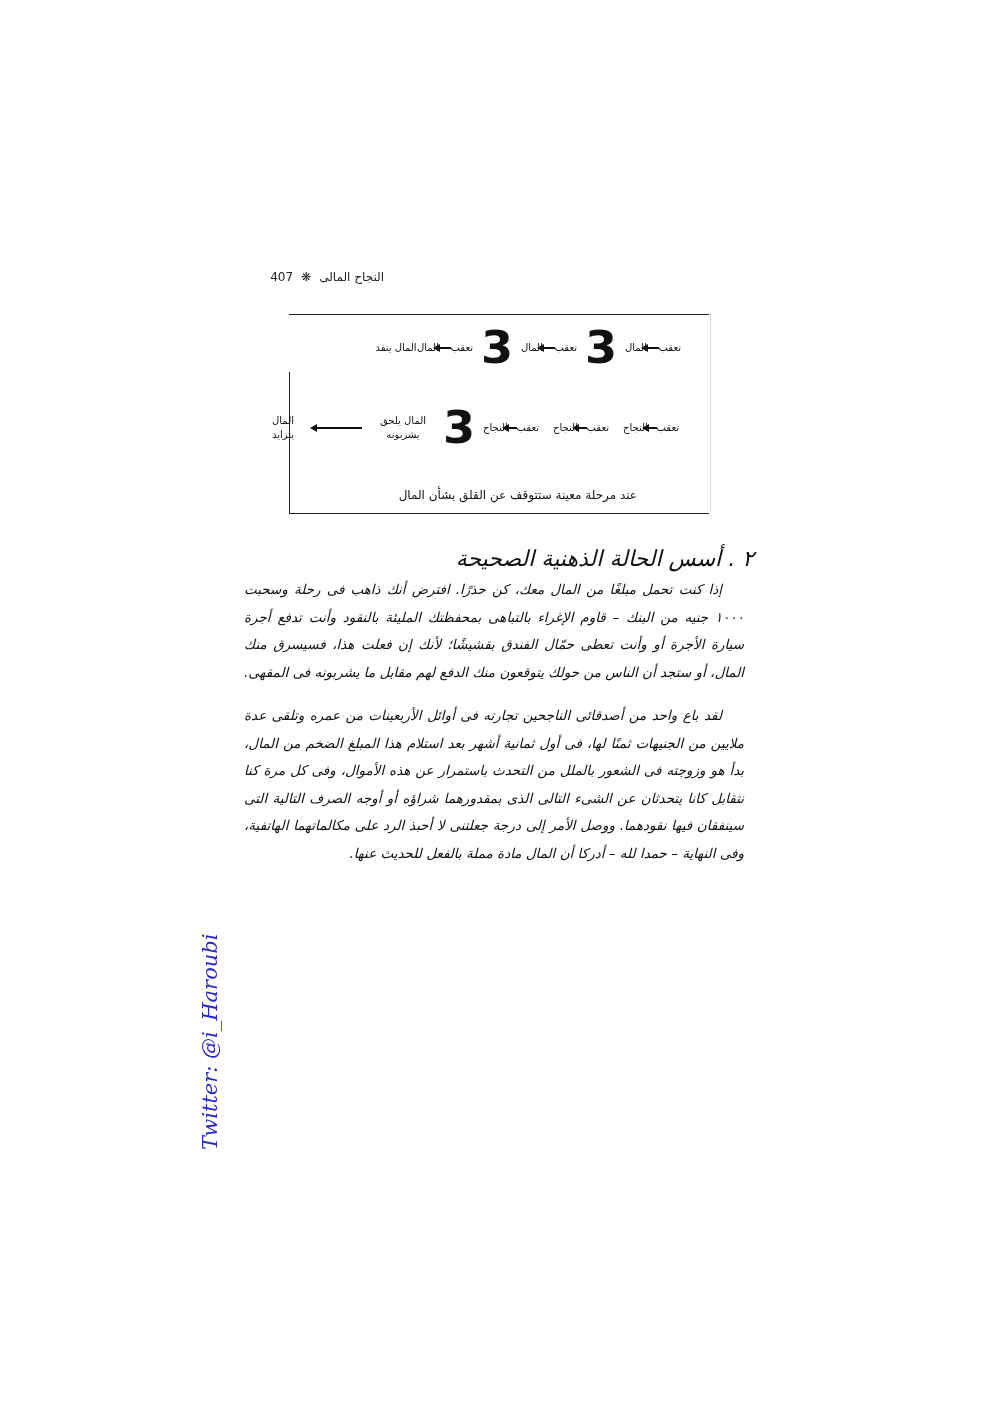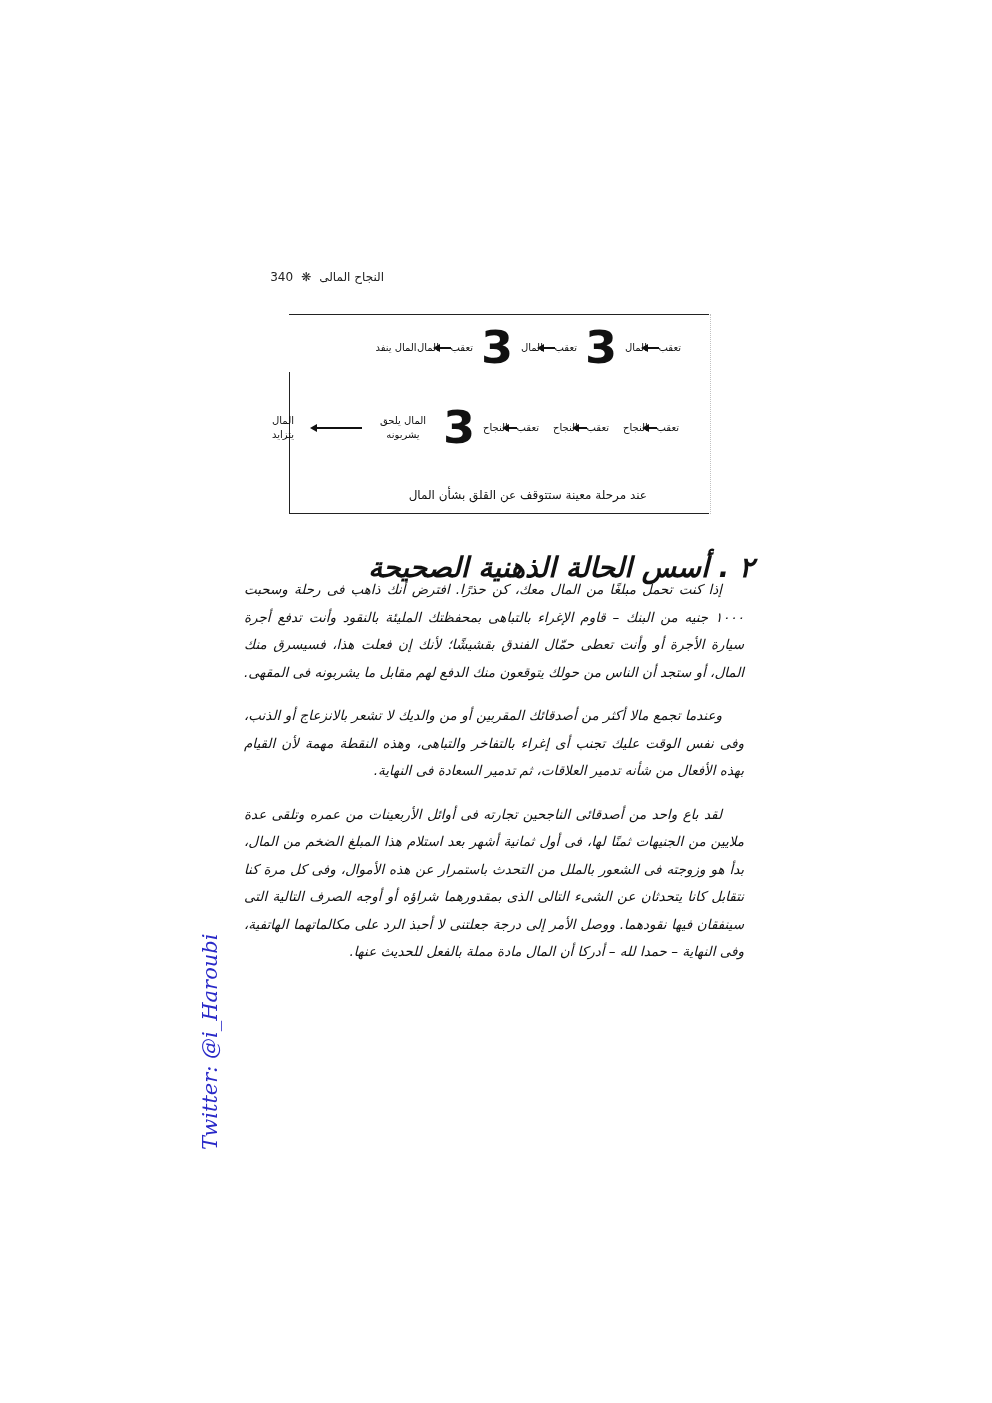--- a/index.html
+++ b/index.html
@@ -117,35 +117,35 @@
     .end-label {
       font-size: 10px;
       line-height: 14px;
       text-align: center;
       width: 42px;
     }
     .row-2 .end-label { width: 64px; }
     .diagram-caption {
       position: absolute;
       bottom: 12px;
-      right: 62px;
+      right: 72px;
       direction: rtl;
       font-size: 12px;
     }
 
     
     .section-heading {
       position: absolute;
       top: 528px;
       right: 238px;
       direction: rtl;
       font-family: "DejaVu Sans", sans-serif;
-      font-weight: bold;
+      font-weight: normal;
       font-style: italic;
-      font-size: 28px;
+      font-size: 22px;
       white-space: nowrap;
     }
 
     
     .body-text {
       position: absolute;
       top: 576px;
       left: 244px;
       width: 500px;
       direction: rtl;
@@ -174,21 +174,21 @@
       color: #2929c8;
       white-space: nowrap;
     }
   </style>
 </head>
 <body>
 
 <div class="page-header">
   <span>النجاح المالى</span>
   <span class="ornament">❋</span>
-  <span>340</span>
+  <span>407</span>
 </div>
 
 <div class="diagram">
   <div class="top-line"></div>
   <div class="left-line"></div>
   <div class="bottom-line"></div>
   <div class="right-dots"></div>
 
   <div class="flow-row row-1">
     <div class="step">
@@ -237,17 +237,16 @@
     <div class="end-label" style="width:40px;">المال يتزايد</div>
   </div>
 
   <div class="diagram-caption">عند مرحلة معينة ستتوقف عن القلق بشأن المال</div>
 </div>
 
 <h2 class="section-heading">٢ . أسس الحالة الذهنية الصحيحة</h2>
 
 <div class="body-text">
   <p class="indent">إذا كنت تحمل مبلغًا من المال معك، كن حذرًا. افترض أنك ذاهب فى رحلة وسحبت ١٠٠٠ جنيه من البنك – قاوم الإغراء بالتباهى بمحفظتك المليئة بالنقود وأنت تدفع أجرة سيارة الأجرة أو وأنت تعطى حمّال الفندق بقشيشًا؛ لأنك إن فعلت هذا، فسيسرق منك المال، أو ستجد أن الناس من حولك يتوقعون منك الدفع لهم مقابل ما يشربونه فى المقهى.</p>
-  <p class="indent">وعندما تجمع مالا أكثر من أصدقائك المقربين أو من والديك لا تشعر بالانزعاج أو الذنب، وفى نفس الوقت عليك تجنب أى إغراء بالتفاخر والتباهى، وهذه النقطة مهمة لأن القيام بهذه الأفعال من شأنه تدمير العلاقات، ثم تدمير السعادة فى النهاية.</p>
   <p class="indent">لقد باع واحد من أصدقائى الناجحين تجارته فى أوائل الأربعينات من عمره وتلقى عدة ملايين من الجنيهات ثمنًا لها، فى أول ثمانية أشهر بعد استلام هذا المبلغ الضخم من المال، بدأ هو وزوجته فى الشعور بالملل من التحدث باستمرار عن هذه الأموال، وفى كل مرة كنا نتقابل كانا يتحدثان عن الشىء التالى الذى بمقدورهما شراؤه أو أوجه الصرف التالية التى سينفقان فيها نقودهما. ووصل الأمر إلى درجة جعلتنى لا أحبذ الرد على مكالماتهما الهاتفية، وفى النهاية – حمدا لله – أدركا أن المال مادة مملة بالفعل للحديث عنها.</p>
 </div>
 
 <div class="watermark">Twitter: @i_Haroubi</div>
 
 </body></html>

